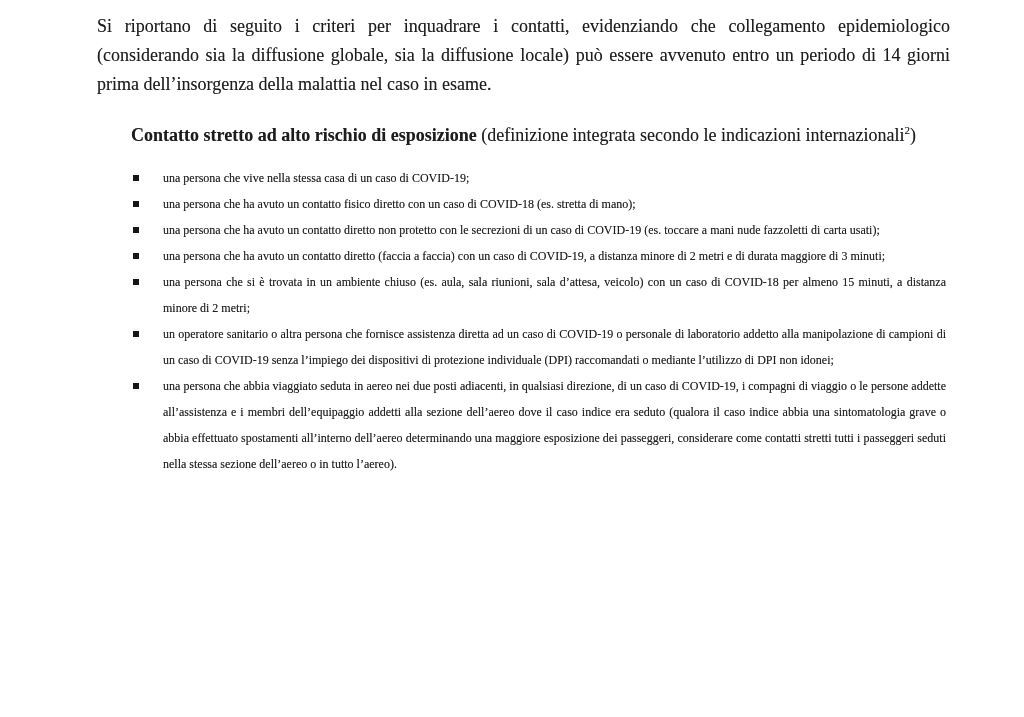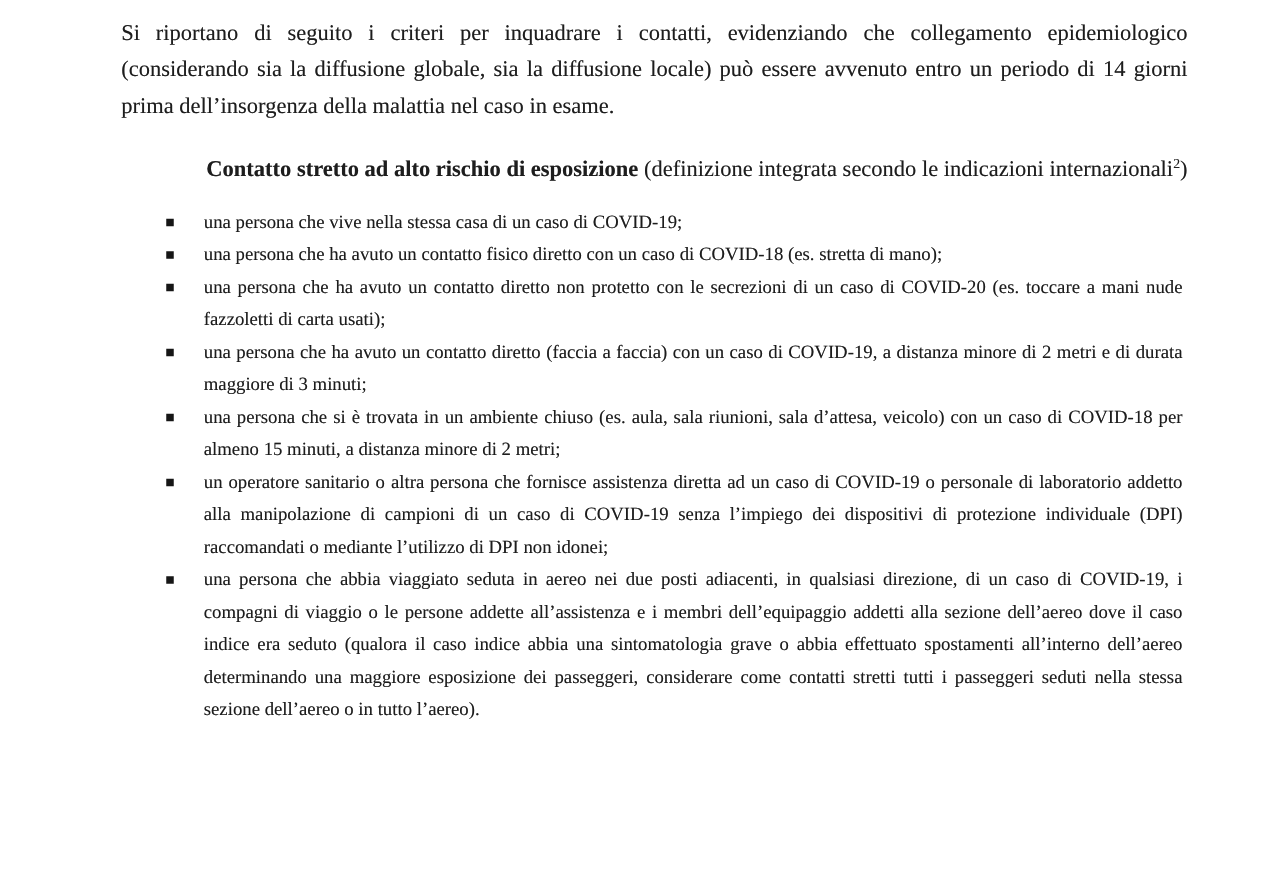--- a/index.html
+++ b/index.html
@@ -25,33 +25,33 @@
   .intro {
     margin: 0;
     font-size: 18px;
     line-height: 29px;
     text-align: justify;
   }
   .heading {
     margin-top: 24px;
     font-size: 18px;
     line-height: 24px;
-    text-align: right;
+    text-align: center;
   }
   .heading .bold { font-weight: bold; }
   .heading sup {
     font-size: 11px;
     line-height: 0;
     vertical-align: super;
   }
   ul.criteria {
     list-style: none;
     margin: 16px 4px 0 0;
     padding: 0;
-    font-size: 15px;
+    font-size: 12px;
     line-height: 26px;
     text-align: justify;
   }
   ul.criteria li {
     position: relative;
     padding-left: 66px;
     margin: 0;
   }
   .bullet-sq {
     position: absolute;
@@ -75,21 +75,21 @@
     <li>
       <span class="bullet-sq"></span>
       <span>una persona che vive nella stessa casa di un caso di COVID-19;</span>
     </li>
     <li>
       <span class="bullet-sq"></span>
       <span>una persona che ha avuto un contatto fisico diretto con un caso di COVID-18 (es. stretta di mano);</span>
     </li>
     <li>
       <span class="bullet-sq"></span>
-      <span>una persona che ha avuto un contatto diretto non protetto con le secrezioni di un caso di COVID-20 (es. toccare a mani nude fazzoletti di carta usati);</span>
+      <span>una persona che ha avuto un contatto diretto non protetto con le secrezioni di un caso di COVID-19 (es. toccare a mani nude fazzoletti di carta usati);</span>
     </li>
     <li>
       <span class="bullet-sq"></span>
       <span>una persona che ha avuto un contatto diretto (faccia a faccia) con un caso di COVID-19, a distanza minore di 2 metri e di durata maggiore di 3 minuti;</span>
     </li>
     <li>
       <span class="bullet-sq"></span>
       <span>una persona che si è trovata in un ambiente chiuso (es. aula, sala riunioni, sala d’attesa, veicolo) con un caso di COVID-18 per almeno 15 minuti, a distanza minore di 2 metri;</span>
     </li>
     <li>

